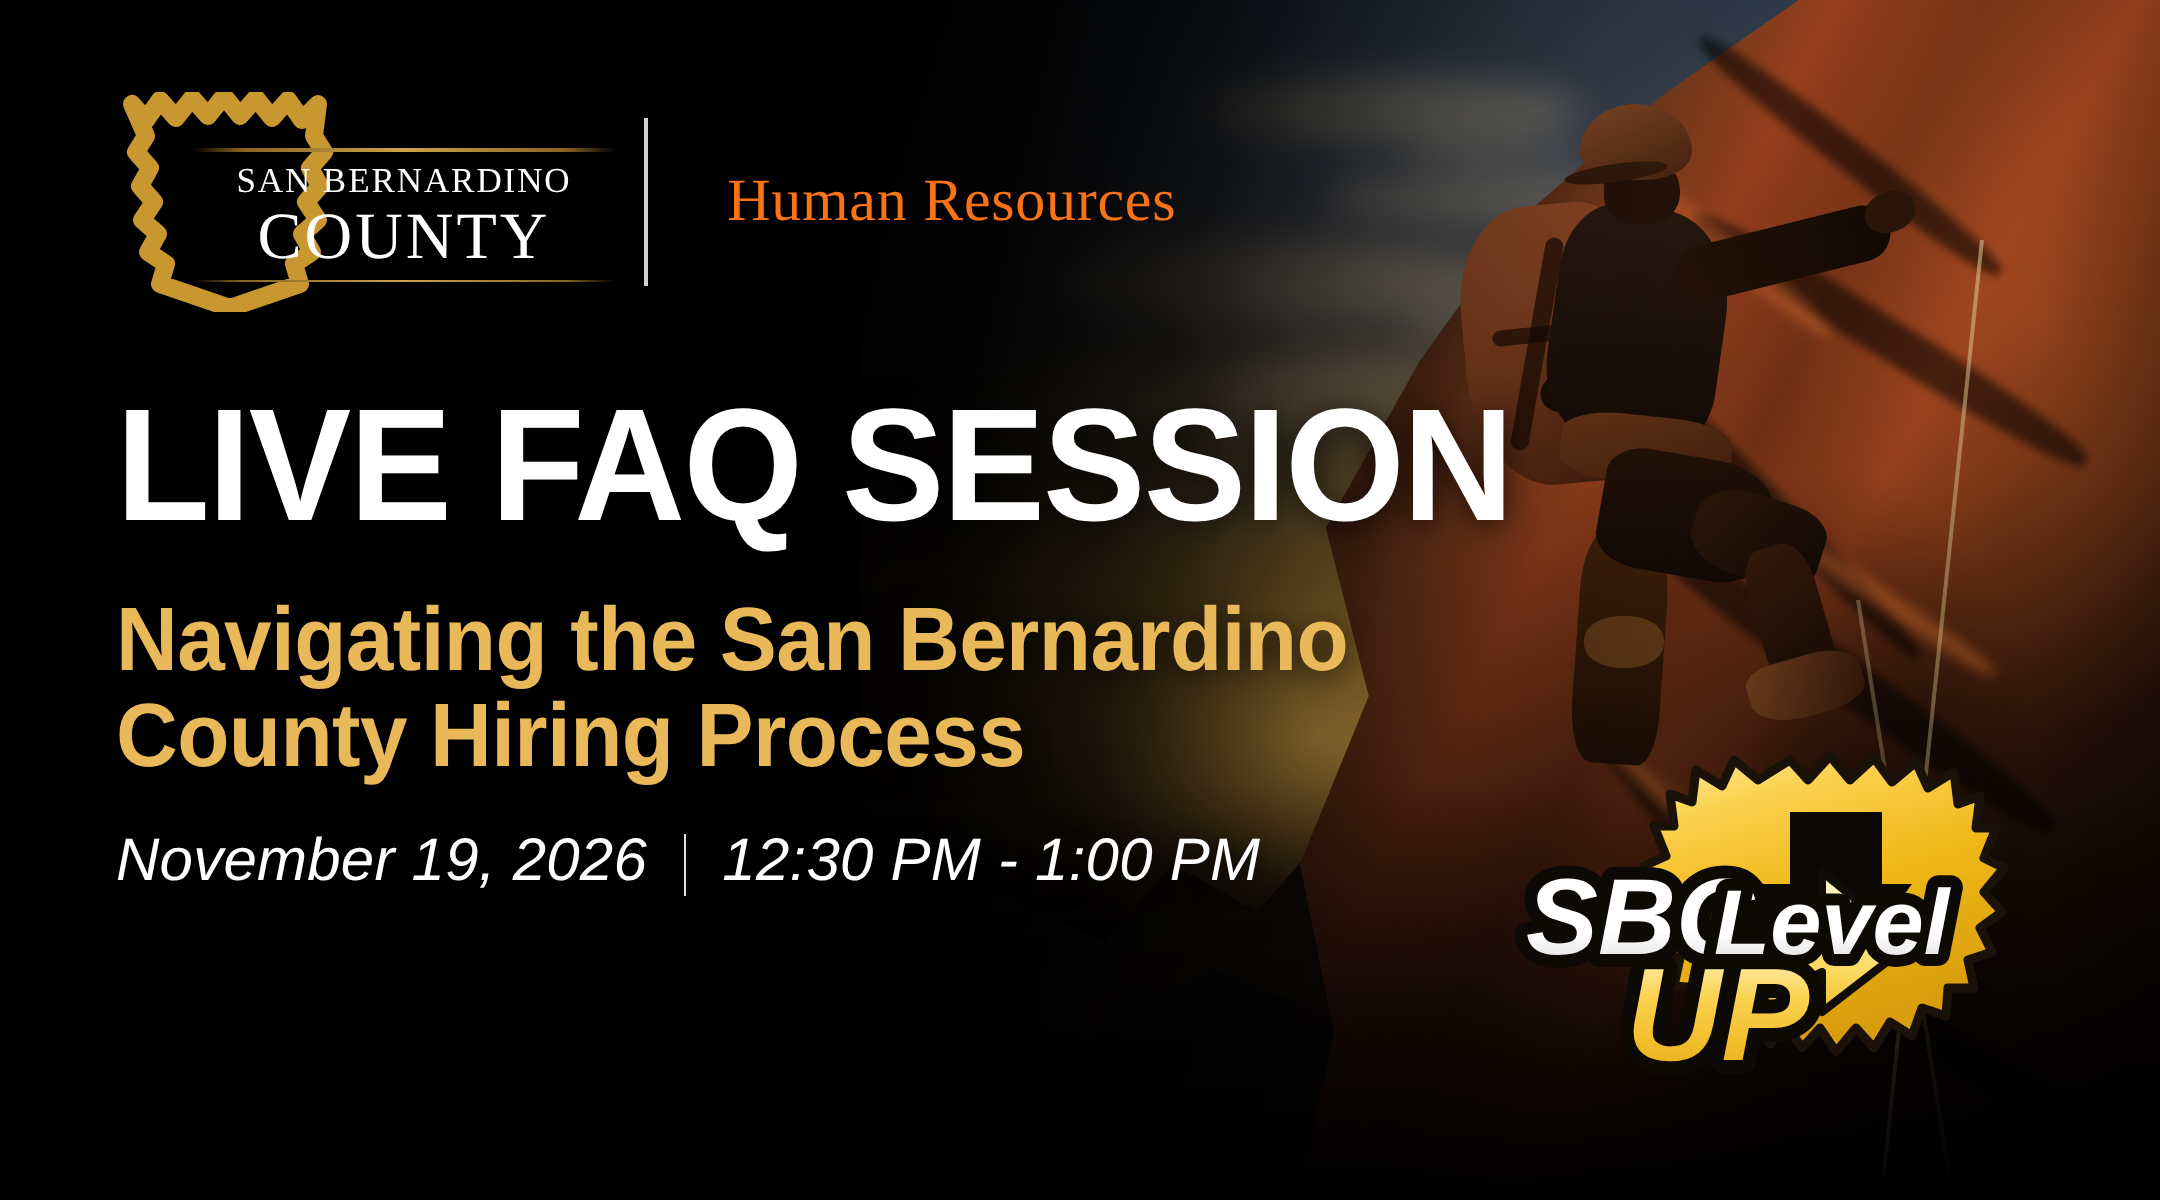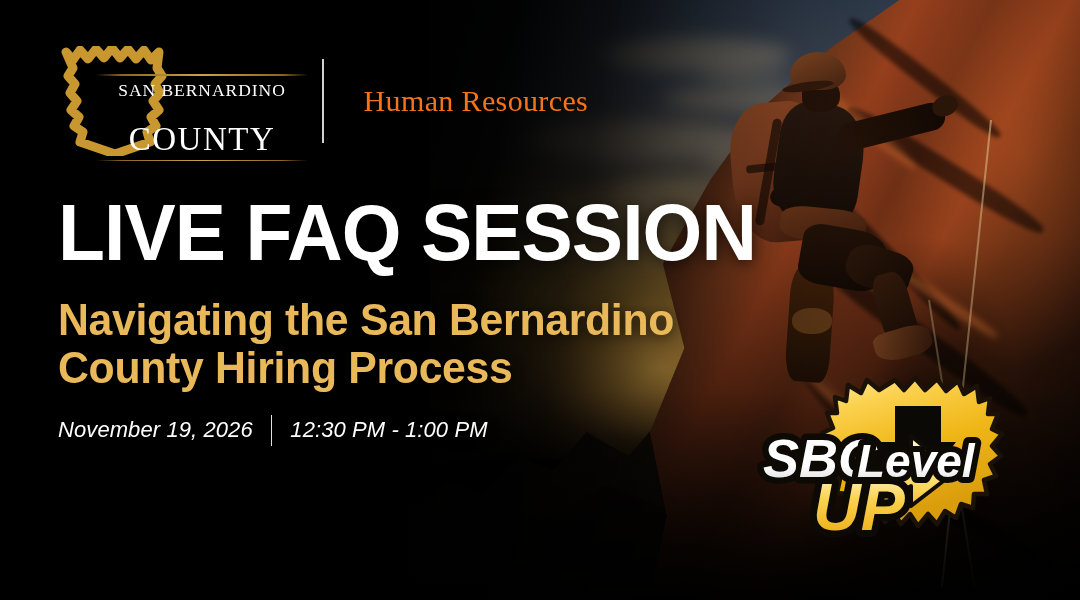--- a/index.html
+++ b/index.html
@@ -235,21 +235,21 @@
       rgba(120,84,24,0) 0%, #8a6522 12%, #caa44a 50%, #8a6522 88%, rgba(120,84,24,0) 100%);
   }
   .wm-small {
     font-family:"Liberation Serif", serif;
     font-size:17.5px; letter-spacing:.055em; color:#fff;
     line-height:1.32; padding-top:3px; white-space:nowrap;
   }
   .wm-large {
     font-family:"Liberation Serif", serif;
     font-size:33px; letter-spacing:.045em; color:#fff;
-    line-height:1.04; padding-bottom:4px; white-space:nowrap;margin-top:20px;
+    line-height:1.04; padding-bottom:4px; white-space:nowrap;
   }
   .lockup-divider {
     width:1.6px; height:84px; margin-left:66px; margin-right:40px;
     background:rgba(255,255,255,.82);
   }
   .dept-name {
     font-family:"Liberation Serif", serif;
     font-size:30px; color:#f97316; letter-spacing:.012em; white-space:nowrap;
   }
 
@@ -274,21 +274,21 @@
     white-space:nowrap;
     text-shadow:0 2px 14px rgba(0,0,0,.70);
   }
   .subtitle div { white-space:nowrap; }
 
   
   .datetime {
     position:absolute; left:58px; top:414px;
     display:flex; align-items:center;
     font-family:"Liberation Sans", sans-serif;
-    font-style:italic; font-size:22px; color:#ffffff;
+    font-style:italic; font-size:30px; color:#ffffff;
     letter-spacing:.004em; white-space:nowrap;
     text-shadow:0 2px 12px rgba(0,0,0,.80);
   }
   .dt-sep {
     display:inline-block; width:1.6px; height:31px;
     background:rgba(255,255,255,.88);
     margin:0 18px; transform:translateY(1px);
   }
 
   

